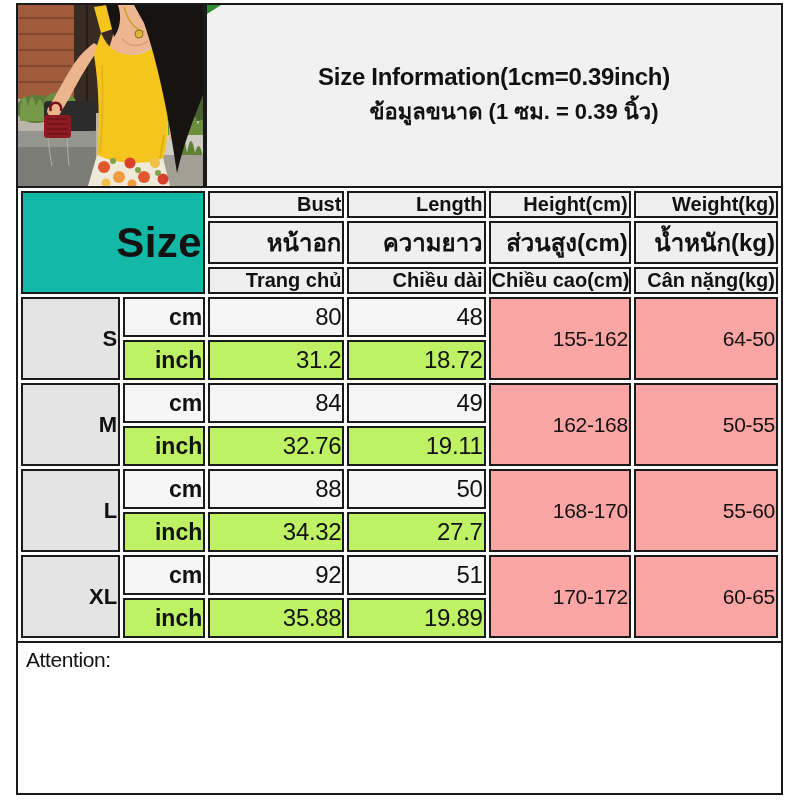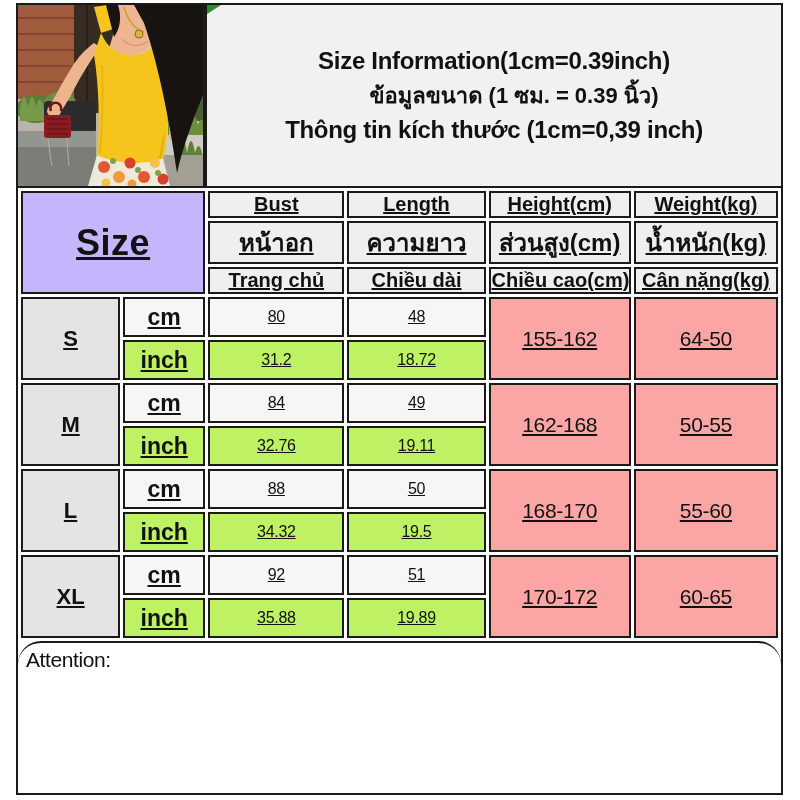--- a/index.html
+++ b/index.html
@@ -32,39 +32,39 @@
     border-top:9px solid #2e8b2e;border-right:14px solid transparent;
   }
   .title-en,.title-vi{font-size:24px;font-weight:bold;letter-spacing:-0.3px;}
   .title-th{font-size:22px;font-weight:bold;margin-left:40px;}
   
   table.size-table{
     width:100%;table-layout:fixed;border-collapse:separate;border-spacing:3px;
     flex:0 0 auto;
   }
   .size-table td{
-    border:2px solid #1a1a1a;text-align:center;vertical-align:middle;
-    overflow:hidden;white-space:nowrap;padding:0 1px;text-decoration:underline;
+    border:2px solid #1a1a1a;text-align:right;vertical-align:middle;
+    overflow:hidden;white-space:nowrap;padding:0 1px;
   }
   .size-table td.hcell{background:#efefef;height:23px;font-weight:bold;font-size:20px;}
   .size-table td.hcell.th{font-size:24px;}
   .size-table td.size-cell{
-    background:#c4b5fd;font-size:36px;font-weight:bold;letter-spacing:0.5px;
+    background:#14b8a6;font-size:42px;font-weight:bold;letter-spacing:0.5px;
   }
   .size-table td.label-cell{background:#e4e4e4;font-weight:bold;font-size:22px;}
   .size-table td.unit-cell{font-weight:bold;font-size:23px;height:36px;}
-  .size-table td.val{font-size:16px;letter-spacing:-0.3px;}
+  .size-table td.val{font-size:24px;letter-spacing:-0.3px;}
   .size-table tr.cm-row td.unit-cell,
   .size-table tr.cm-row td.val{background:#f6f6f6;}
   .size-table tr.inch-row td{background:#bef264;}
   .size-table td.range-cell{background:#fca5a5;font-size:21px;letter-spacing:-0.3px;}
   
   .attention-box{
     flex:1;border-top:2px solid #1a1a1a;background:#fff;
-    padding:3px 8px;box-sizing:border-box;border-radius:23px;
+    padding:3px 8px;box-sizing:border-box;
   }
   .attention-box div{
     font-size:21px;letter-spacing:-0.4px;line-height:1.35;color:#111;
     white-space:normal;
   }
 </style>
 </head>
 <body>
 
 <div class="frame">
@@ -160,21 +160,20 @@
             <path d="M30,133 q2,18 4,28 M49,133 q1,18 2,28" stroke="#aeb0b2" stroke-width="1" fill="none"></path>
           </g>
         </g>
       </svg>
     </div>
 
     <div class="title-box">
       <div class="corner-triangle"></div>
       <div class="title-en">Size Information(1cm=0.39inch)</div>
       <div class="title-th">ข้อมูลขนาด (1 ซม. = 0.39 นิ้ว)</div>
-      <div class="title-vi">Thông tin kích thước (1cm=0,39 inch)</div>
     </div>
   </div>
 
   <table class="size-table">
     <colgroup>
       <col style="width:99px">
         <col style="width:82px">
         <col style="width:136px">
       <col style="width:138px">
         <col style="width:142px">
@@ -233,21 +232,21 @@
         <td class="label-cell" rowspan="2">L</td>
         <td class="unit-cell">cm</td>
         <td class="val">88</td>
         <td class="val">50</td>
         <td class="range-cell" rowspan="2">168-170</td>
         <td class="range-cell" rowspan="2">55-60</td>
       </tr>
       <tr class="inch-row">
         <td class="unit-cell">inch</td>
         <td class="val">34.32</td>
-        <td class="val">19.5</td>
+        <td class="val">27.7</td>
       </tr>
 
       <tr class="cm-row">
         <td class="label-cell" rowspan="2">XL</td>
         <td class="unit-cell">cm</td>
         <td class="val">92</td>
         <td class="val">51</td>
         <td class="range-cell" rowspan="2">170-172</td>
         <td class="range-cell" rowspan="2">60-65</td>
       </tr>

